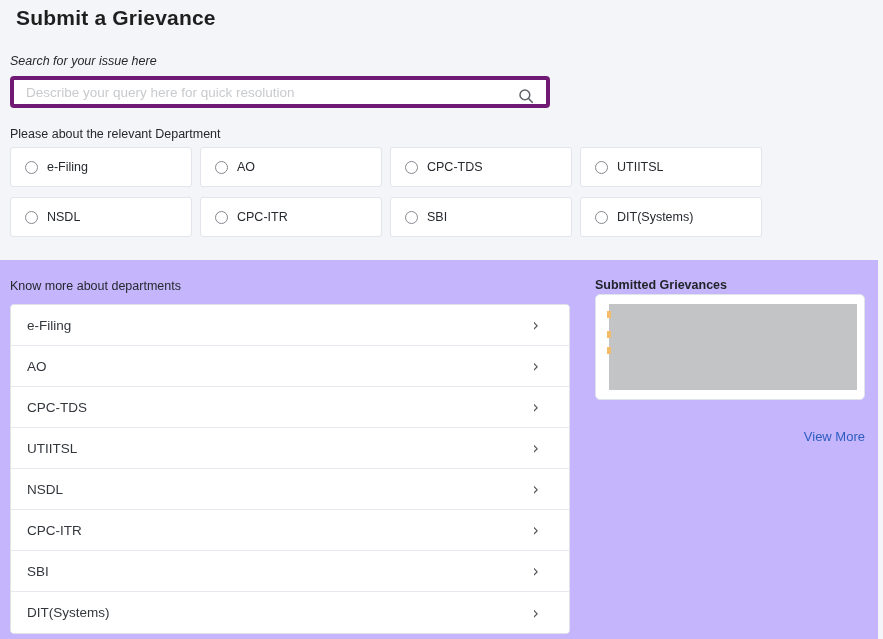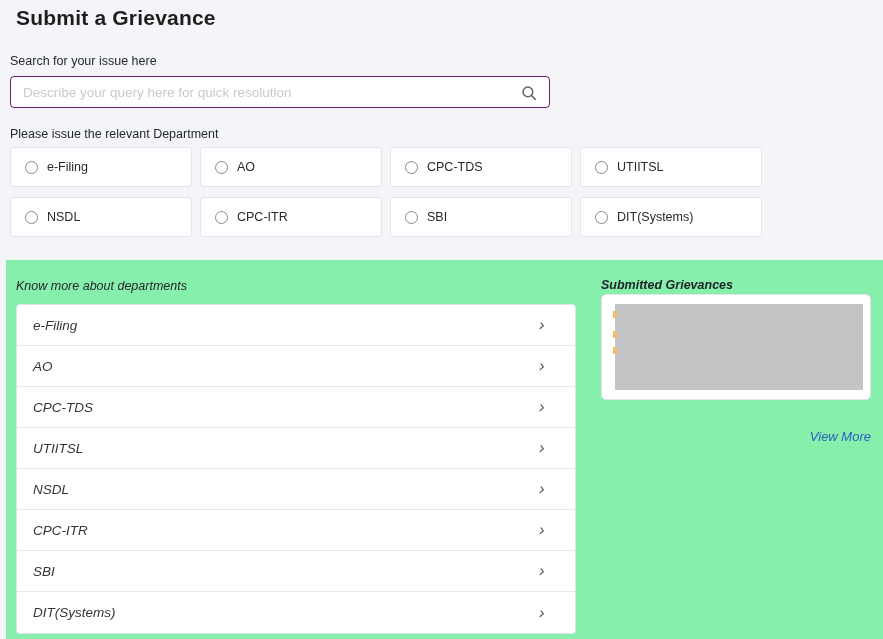--- a/index.html
+++ b/index.html
@@ -15,28 +15,28 @@
   
   .page-title {
     position: absolute; left: 16px; top: 6px;
     font-size: 21px; font-weight: 700; color: #1e1e1e;
     letter-spacing: 0.2px;
   }
   .field-label {
     position: absolute; left: 10px;
     font-size: 12.5px; color: #25282d;
   }
-  .lbl-search { top: 54px; }
+  .lbl-search { top: 54px; font-style: italic; }
   .lbl-dept   { top: 127px; }
 
   .search-wrap {
     position: absolute; left: 10px; top: 76px;
     width: 540px; height: 32px;
     background: #ffffff;
-    border: 1px solid #701a75;
+    border: 4px solid #701a75;
     border-radius: 4px;
   }
   .search-input {
     width: 100%; height: 100%;
     border: none; outline: none; background: transparent;
     padding: 0 40px 0 12px;
     font-size: 13.5px; color: #33373c;
     font-family: "Liberation Sans", sans-serif;
   }
   .search-input::placeholder { color: #c8cacd; opacity: 1; }
@@ -67,24 +67,23 @@
     background: #fff;
     flex: 0 0 auto;
   }
   .radio-label {
     margin-left: 9px;
     font-size: 12.5px; color: #26292e;
   }
 
   
   .lower-panel {
-    position: absolute; left: 6px; top: 260px;
+    position: absolute; left: 0; top: 260px;
     width: 878px; height: 379px;
-    background: #86efac;
-    font-style: italic;
+    background: #c4b5fd;
   }
   .lbl-knowmore {
     position: absolute; left: 10px; top: 19px;
     font-size: 12.5px; color: #25282d;
   }
   .dept-list {
     position: absolute; left: 10px; top: 44px;
     width: 560px;
     background: #fff;
     border: 1px solid #dfe2e7;
@@ -146,21 +145,21 @@
 
   <div class="field-label lbl-search">Search for your issue here</div>
   <div class="search-wrap">
     <input class="search-input" type="text" placeholder="Describe your query here for quick resolution" style="">
     <svg class="search-icon" viewBox="0 0 24 24" fill="none" stroke="currentColor" stroke-width="2">
       <circle cx="10.5" cy="10.5" r="6.5"></circle>
       <line x1="15.5" y1="15.5" x2="21" y2="21"></line>
     </svg>
   </div>
 
-  <div class="field-label lbl-dept">Please issue the relevant Department</div>
+  <div class="field-label lbl-dept">Please about the relevant Department</div>
   <div class="radio-grid">
     <div class="radio-card">
       <span class="radio-circle"></span>
       <span class="radio-label">e-Filing</span>
     </div>
     <div class="radio-card">
       <span class="radio-circle"></span>
       <span class="radio-label">AO</span>
     </div>
     <div class="radio-card">

